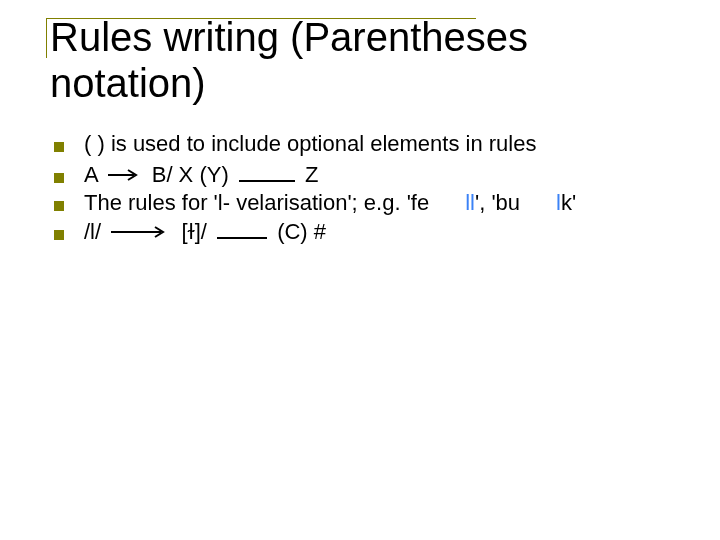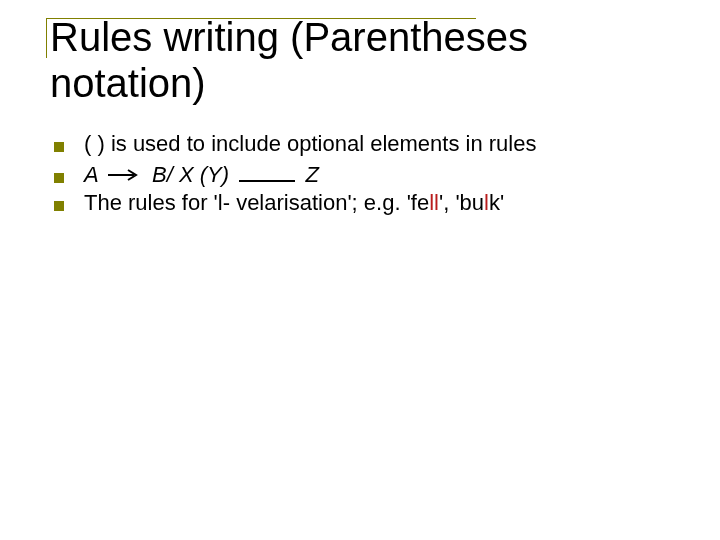--- a/index.html
+++ b/index.html
@@ -61,37 +61,37 @@
     position: absolute;
     left: 6px;
     top: 12px;
     width: 10px;
     height: 10px;
     background: #808000;
   }
   .group1 { margin-bottom: 46px; }
   .group1 li + li { margin-top: 2px; }
   .group2 { margin-bottom: 46px; }
-  .rule-line { white-space: nowrap; font-style: italic; }
+  .rule-line { white-space: nowrap; }
   .arrow {
     display: inline-block;
     vertical-align: middle;
     margin: 0 6px 2px 4px;
   }
   .arrow svg { display: block; }
   .blank {
     display: inline-block;
     border-bottom: 2px solid #000;
     height: 0.75em;
     vertical-align: baseline;
     margin: 0 4px;
   }
   .b56 { width: 56px; }
   .b50 { width: 50px; }
-  .red { color: #b91c1c; }
+  .red { color: #3b82f6; margin-left: 36px; }
 </style>
 </head>
 <body>
 
 <div class="slide">
 
   <div class="title-wrap">
     <div class="title-hairline-top"></div>
     <div class="title-hairline-left"></div>
     <div class="title">Rules writing (Parentheses notation)</div>
@@ -112,14 +112,28 @@
       <span> Z</span>
     </li>
   </ul>
 
   <ul class="bullets group2">
     <li>
       <span>The rules for 'l- velarisation'; e.g. 'fe</span><span class="red">ll</span><span>', 'bu</span><span class="red">l</span><span>k'</span>
     </li>
   </ul>
 
+  <ul class="bullets">
+    <li class="rule-line">
+      <span>/l/</span>
+      <span class="arrow">
+        <svg width="58" height="14" viewBox="0 0 58 14">
+          <line x1="0" y1="7" x2="50" y2="7" stroke="#000" stroke-width="2"></line>
+          <polyline points="44,2 52,7 44,12" fill="none" stroke="#000" stroke-width="2"></polyline>
+        </svg>
+      </span>
+      <span>[ɫ]/ </span>
+      <span class="blank b50"></span>
+      <span> (C) #</span>
+    </li>
+  </ul>
 
 </div>
 
 </body></html>

